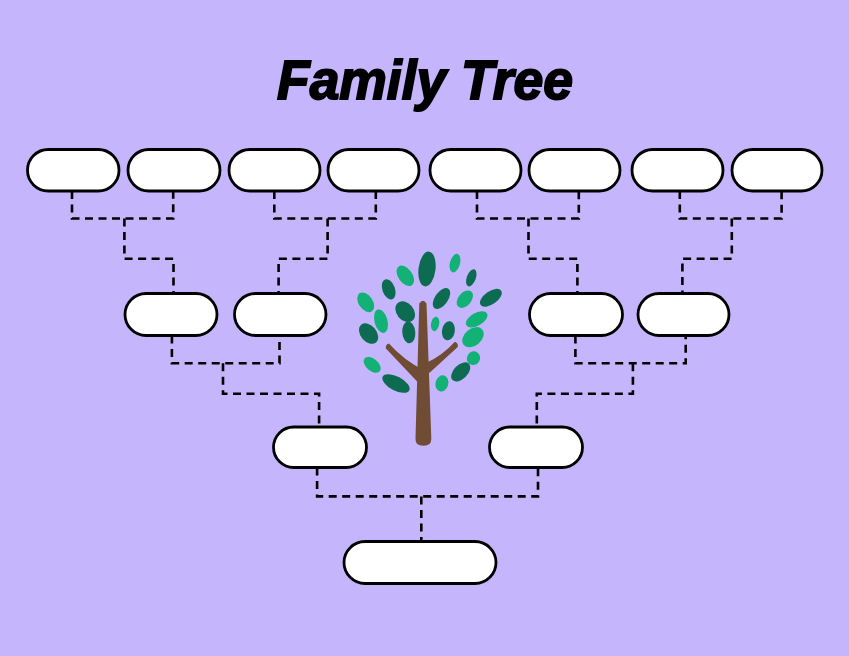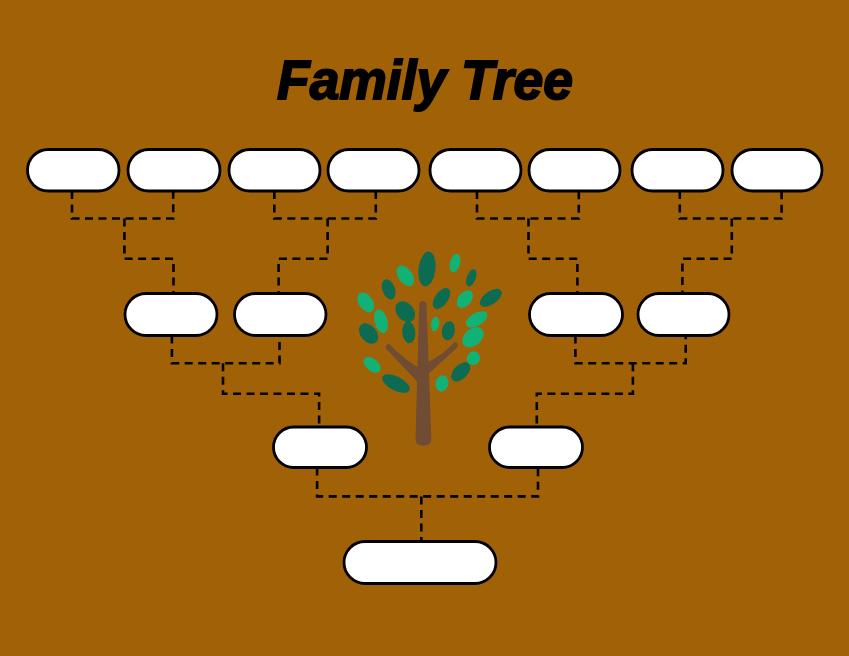--- a/index.html
+++ b/index.html
@@ -1,16 +1,16 @@
 <!DOCTYPE html>
 <html><head>
 <meta charset="utf-8">
 <style>
   html,body{margin:0;padding:0;background:#ffffff;}
-  .page{position:relative;width:849px;height:656px;background:#a16207;overflow:hidden;}
+  .page{position:relative;width:849px;height:656px;background:#c4b5fd;overflow:hidden;}
   svg{display:block;}
 </style>
 </head>
 <body>
 <div class="page">
 <svg width="849" height="656" viewBox="0 0 849 656" xmlns="http://www.w3.org/2000/svg">
 
   <text x="425" y="99" text-anchor="middle" font-family="'Liberation Sans', sans-serif" font-size="55" font-weight="bold" font-style="italic" fill="#000000" stroke="#000000" stroke-width="1.9" textLength="296" lengthAdjust="spacingAndGlyphs">Family Tree</text>
 
   <g fill="none" stroke="#000000" stroke-width="2.6" stroke-dasharray="8 5.5">

